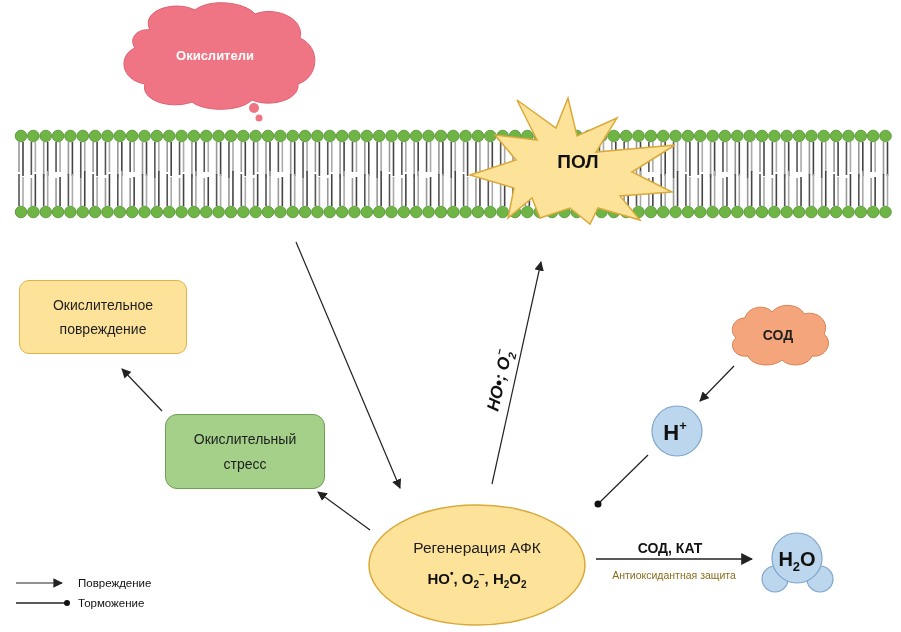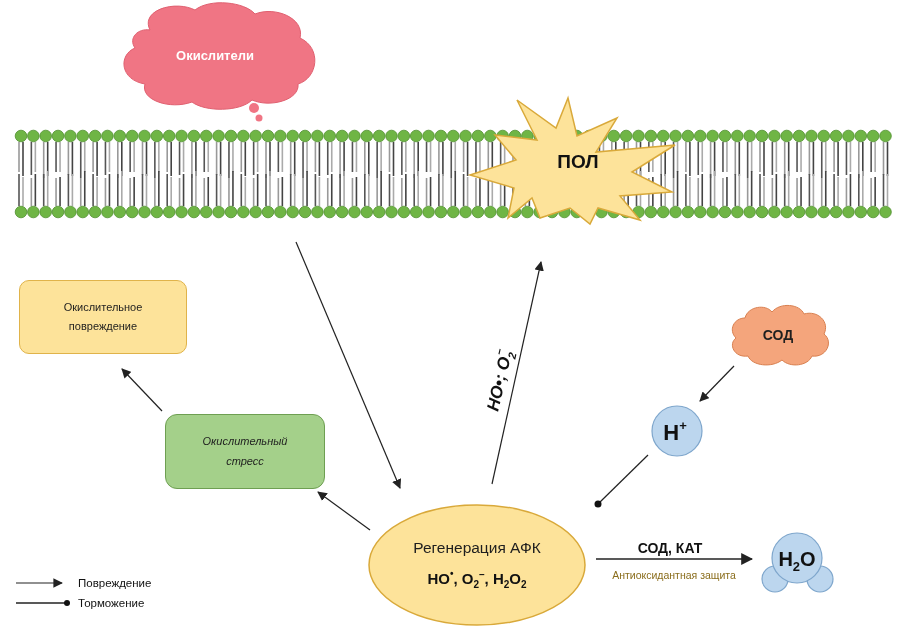--- a/index.html
+++ b/index.html
@@ -1,24 +1,24 @@
 <!DOCTYPE html>
 <html><head>
 <meta charset="utf-8">
 <style>
   html, body { margin: 0; padding: 0; background: #ffffff; }
   body { width: 901px; height: 632px; position: relative; overflow: hidden;
          font-family: "Liberation Sans", "DejaVu Sans", sans-serif; color: #111; }
   #stage { position: absolute; left: 0; top: 0; width: 901px; height: 632px; }
   .box { position: absolute; display: flex; align-items: center; justify-content: center;
-         text-align: center; font-size: 11px; line-height: 1.75; color: #1e1e1e; box-sizing: border-box; }
+         text-align: center; font-size: 14px; line-height: 1.75; color: #1e1e1e; box-sizing: border-box; }
   .box-damage { left: 19px; top: 280px; width: 168px; height: 74px; background: #fde39a;
                 border: 1.5px solid #e0b34a; border-radius: 10px; }
   .box-stress { left: 165px; top: 414px; width: 160px; height: 75px; background: #a4d08a;
-                border: 1.5px solid #6e9f52; border-radius: 12px; font-style: italic; }
+                border: 1.5px solid #6e9f52; border-radius: 12px; }
 </style>
 </head>
 <body>
 
 <svg id="stage" width="901" height="632" viewBox="0 0 901 632">
   <defs>
     <marker id="arrowhead" viewBox="0 0 10 10" refX="9" refY="5" markerWidth="8" markerHeight="8" orient="auto-start-reverse">
       <path d="M0,0 L10,5 L0,10 z" fill="#222"></path>
     </marker>
   </defs>

